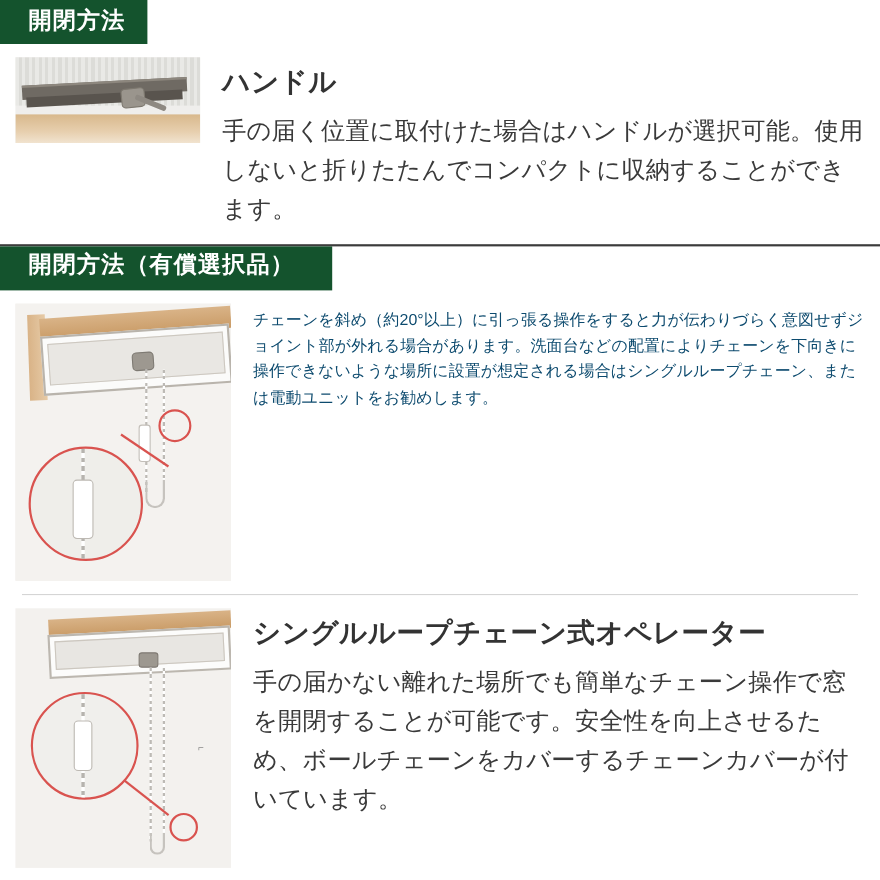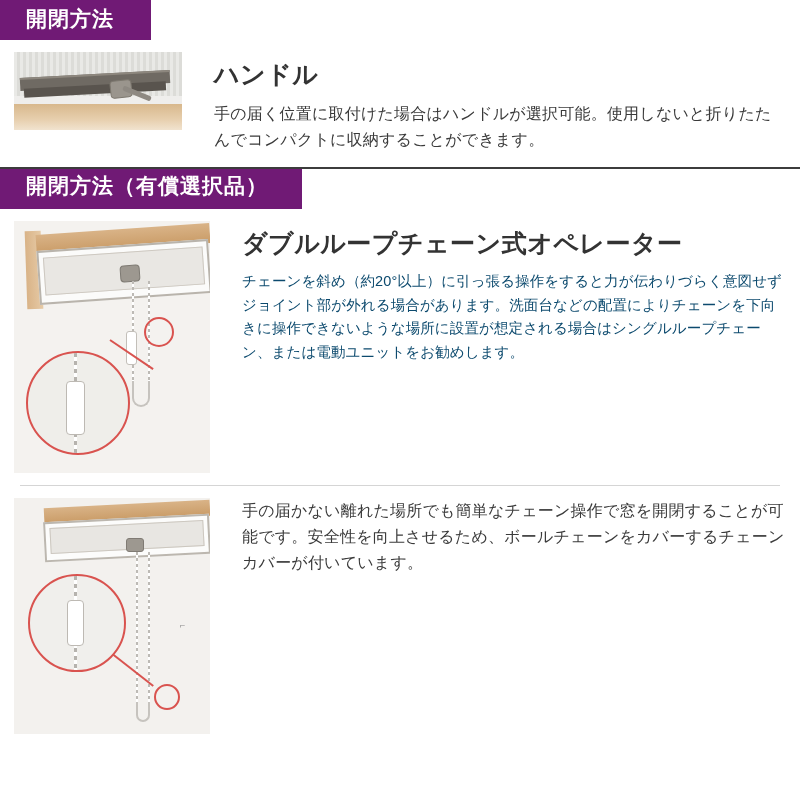--- a/index.html
+++ b/index.html
@@ -9,50 +9,50 @@
     background: #ffffff;
     font-family: "Liberation Sans", "DejaVu Sans", sans-serif;
     color: #3a3a3a;
     overflow: hidden;
   }
   .page { width:800px; height:800px; position:relative; }
 
   
   .ribbon-wrap { display:flex; align-items:stretch; }
   .ribbon {
-    background: #701a75;
+    background: #14532d;
     color: #ffffff;
     font-size: 21px;
     font-weight: bold;
     letter-spacing: 1px;
-    padding: 7px 37px 9px 26px;
+    padding: 7px 20px 9px 26px;
     display: inline-block;
     line-height: 1.15;
   }
   .ribbon.wide { padding-right: 34px; font-family: Liberation Mono, monospace; }
   .hr-line {
     border: none;
     border-top: 2px solid #3c3c3c;
     margin: 0;
   }
 
   
   .block { display:flex; padding: 12px 14px 6px 14px; }
   .thumb-col { flex: 0 0 auto; }
-  .text-col { flex: 1 1 auto; padding-left: 32px; }
+  .text-col { flex: 1 1 auto; padding-left: 20px; }
 
   h2.title {
     font-size: 25px;
     font-weight: bold;
     color: #333333;
     margin: 6px 0 10px 0;
     letter-spacing: 0.5px;
   }
   p.body {
-    font-size: 16px;
+    font-size: 22px;
     line-height: 1.62;
     margin: 0 0 8px 0;
     color: #3a3a3a;
     letter-spacing: 0.2px;
   }
   p.note {
     font-size: 14.5px;
     line-height: 1.62;
     margin: 4px 0 0 0;
     color: #0c4a6e;
@@ -266,21 +266,20 @@
         <div class="chain-loop"></div>
         <div class="sm-circle"></div>
         <div class="lead-line"></div>
         <div class="circle-zoom">
           <div class="z-chain"></div>
           <div class="z-joint"></div>
         </div>
       </div>
     </div>
     <div class="text-col">
-      <h2 class="title">ダブルループチェーン式オペレーター</h2>
       <p class="note">チェーンを斜め（約20°以上）に引っ張る操作をすると力が伝わりづらく意図せずジョイント部が外れる場合があります。洗面台などの配置によりチェーンを下向きに操作できないような場所に設置が想定される場合はシングルループチェーン、または電動ユニットをお勧めします。</p>
     </div>
   </div>
 
   <hr class="divider-soft">
 
   <div class="block">
     <div class="thumb-col">
       <div class="photo ph-sgl">
         <div class="wood-top"></div>
@@ -293,17 +292,18 @@
         <div class="tick">⌐</div>
         <div class="sm-circle"></div>
         <div class="lead-line"></div>
         <div class="circle-zoom">
           <div class="z-chain"></div>
           <div class="z-cover"></div>
         </div>
       </div>
     </div>
     <div class="text-col">
+      <h2 class="title">シングルループチェーン式オペレーター</h2>
       <p class="body">手の届かない離れた場所でも簡単なチェーン操作で窓を開閉することが可能です。安全性を向上させるため、ボールチェーンをカバーするチェーンカバーが付いています。</p>
     </div>
   </div>
 
 </div>
 
 </body></html>

